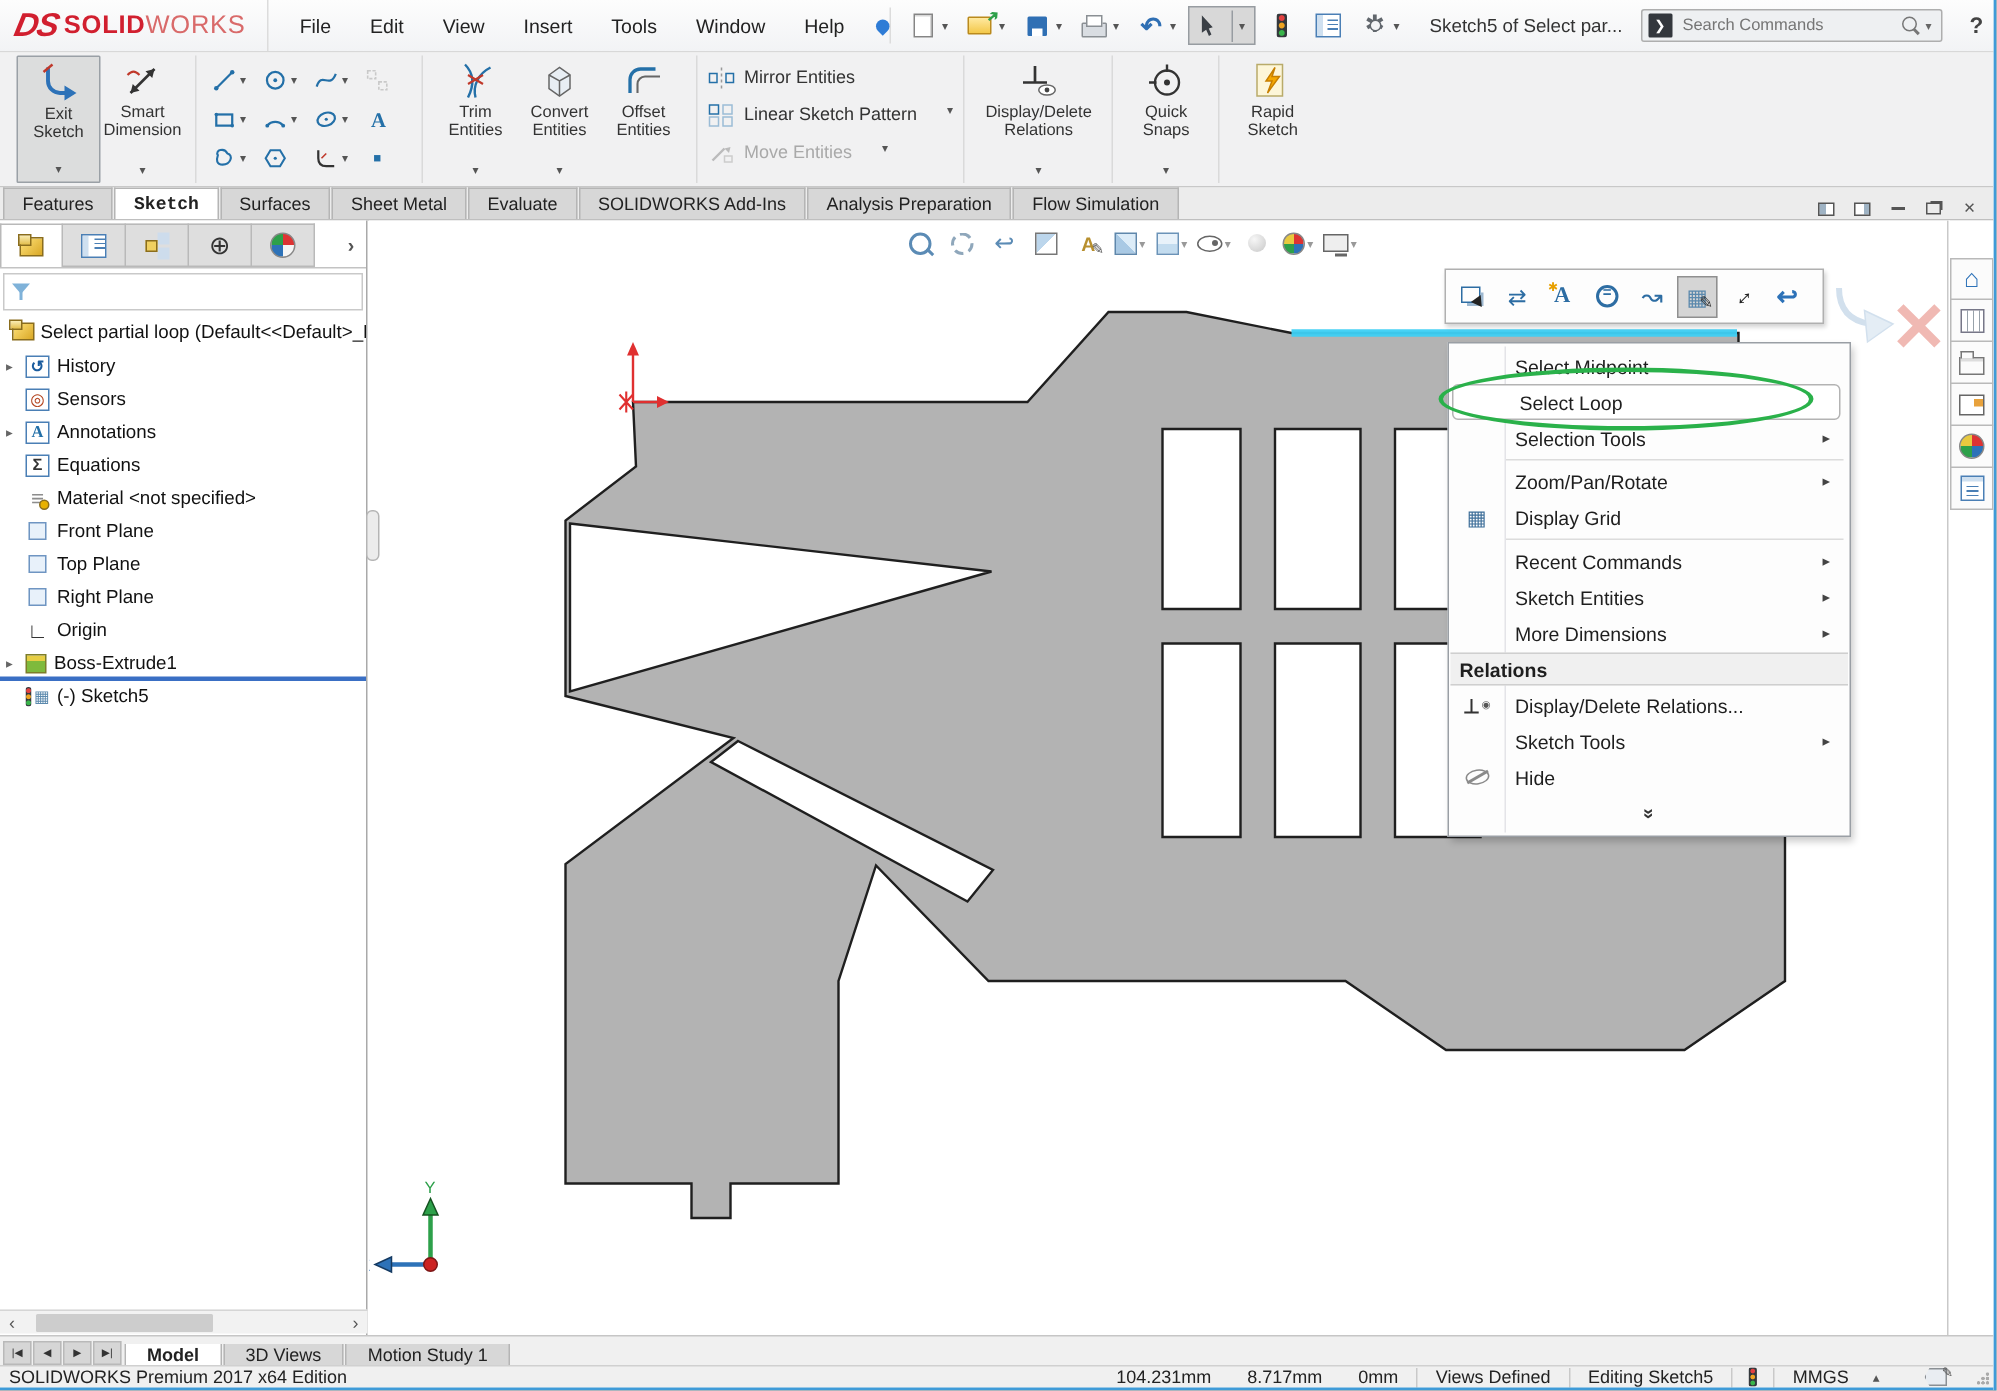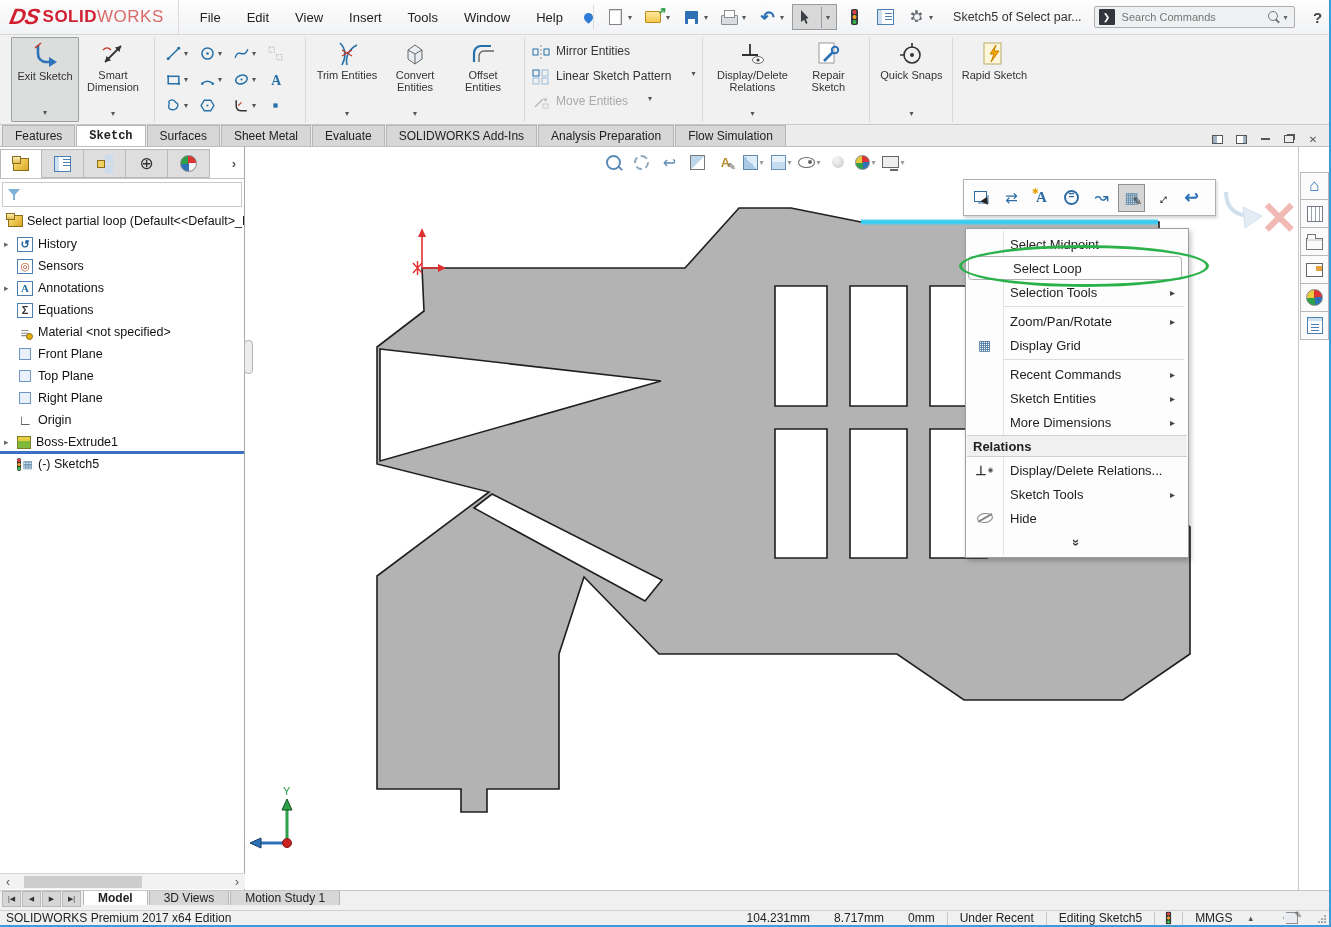--- a/index.html
+++ b/index.html
@@ -47,21 +47,21 @@
 .mag::after{content:"";position:absolute;width:5px;height:1.8px;background:#777;transform:rotate(45deg);left:7px;top:9px;}
 .sdd{font-size:8px;color:#666;margin:0 2px;}
 .winbtns{display:flex;align-items:center;margin-left:10px;}
 .wbtn{width:26px;height:26px;display:flex;align-items:center;justify-content:center;color:#444;}
 .help-q{font-size:15px;font-weight:700;color:#444;}
 
 
 .ribbon{position:absolute;left:0;top:35px;width:100%;height:90px;background:#f1f1f2;border-bottom:1px solid #c8c8c8;display:flex;align-items:stretch;padding:2px 0 2px 4px;}
 .rgroup{display:flex;align-items:center;padding:0 7px;}
 .rgroup + .rgroup{border-left:1px solid #dadada;}
-.rbig{display:flex;flex-direction:column;align-items:center;justify-content:flex-start;width:68px;padding-top:4px;font-size:11px;line-height:12px;color:#333;text-align:center;height:100%;}
+.rbig{display:flex;flex-direction:column;align-items:center;justify-content:flex-start;width:56px;padding-top:4px;font-size:11px;line-height:12px;color:#333;text-align:center;height:100%;}
 .rbig svg{flex:0 0 auto;}
 .rbig .rlabel{margin-top:2px;}
 .rbig .rdd{font-size:8px;color:#555;margin-top:auto;margin-bottom:2px;}
 .rbig.pressed{background:#dcdddd;border:1px solid #9aa0a6;border-radius:1px;}
 .sgrid{display:grid;grid-template-columns:repeat(4,34px);grid-auto-rows:26px;align-items:center;}
 .sg{display:flex;align-items:center;gap:2px;padding-left:3px;}
 .sg svg{width:17px;height:17px;}
 .sg .dda{font-size:8px;color:#555;}
 .mircol{display:flex;flex-direction:column;justify-content:center;gap:3px;font-size:12px;color:#333;}
 .mrow{display:flex;align-items:flex-start;gap:6px;height:22px;}
@@ -158,21 +158,21 @@
 .ct[data-icon=zoom-to-selection]::before{content:"";width:11px;height:11px;border:2px solid #2d6da3;border-radius:50%;}
 .ct[data-icon=zoom-to-selection]::after{content:"=";position:absolute;font-size:10px;font-weight:700;top:6px;}
 .ct[data-icon=select-chain]::before{content:"↝";font-size:17px;}
 .ct[data-icon=numeric-input]::before{content:"▦";color:#5b89ad;font-size:15px;}
 .ct[data-icon=numeric-input]::after{content:"✎";position:absolute;font-size:11px;color:#333;right:2px;bottom:3px;}
 .ct[data-icon=smart-dimension]::before{content:"↔";transform:rotate(-45deg);display:block;font-size:15px;color:#222;font-weight:700;}
 .ct[data-icon=exit-sketch]::before{content:"↩";color:#2d72b8;font-weight:700;font-size:17px;}
 .ghost-x{position:absolute;left:1014px;top:44px;font-size:46px;font-weight:700;color:#eeada6;opacity:.85;z-index:4;}
 
 
-.cmenu{position:absolute;left:719px;top:81px;width:224px;background:#fdfdfd;border:1px solid #9a9fa5;box-shadow:2px 3px 5px rgba(0,0,0,.22);z-index:30;padding:3px 0;font-size:13px;color:#1e1e1e;}
+.cmenu{position:absolute;left:719px;top:81px;width:269px;background:#fdfdfd;border:1px solid #9a9fa5;box-shadow:2px 3px 5px rgba(0,0,0,.22);z-index:30;padding:3px 0;font-size:13px;color:#1e1e1e;}
 .cmenu::before{content:"";position:absolute;left:37px;top:2px;bottom:2px;width:1px;background:#e4e4e8;}
 .cm-row{display:flex;align-items:center;height:24px;position:relative;}
 .cm-icon{flex:0 0 37px;display:flex;align-items:center;justify-content:center;font-size:13px;color:#2470a8;}
 .cm-label{flex:1;padding-left:7px;white-space:nowrap;}
 .cm-sub{flex:0 0 18px;font-size:10px;color:#444;visibility:hidden;}
 .cm-row.submenu .cm-sub{visibility:visible;}
 .cm-exp{display:none;}
 .cm-row.sep{height:5px;}
 .cm-row.sep::after{content:"";position:absolute;left:38px;right:4px;top:2px;border-top:1px solid #dcdcdc;}
 .cm-row.header{height:22px;background:#f0f0f0;border-top:1px solid #cfcfcf;border-bottom:1px solid #cfcfcf;font-weight:700;z-index:2;margin:1px 1px;}
@@ -195,21 +195,21 @@
 .tp-btn[data-icon=design-library]::before{content:"";width:14px;height:14px;background:repeating-linear-gradient(90deg,#fff 0 3px,#98a2aa 3px 4px);border:1px solid #778;}
 .tp-btn[data-icon=file-explorer]::before{content:"";width:15px;height:10px;background:#fbfbfb;border:1px solid #777;box-shadow:inset 0 2px 0 #ddd;margin-top:4px;}
 .tp-btn[data-icon=file-explorer]::after{content:"";position:absolute;width:7px;height:4px;background:#fbfbfb;border:1px solid #777;border-bottom:none;top:6px;left:6px;}
 .tp-btn[data-icon=view-palette]::before{content:"";width:15px;height:12px;border:1px solid #666;background:#fff;}
 .tp-btn[data-icon=view-palette]::after{content:"";position:absolute;width:6px;height:5px;background:#e8a23c;right:6px;top:10px;}
 .tp-btn[data-icon=appearances]::before{content:"";width:15px;height:15px;border-radius:50%;border:1px solid #888;background:conic-gradient(#d33 0 25%,#2d72b8 0 50%,#2da04a 0 75%,#e8c93f 0);}
 .tp-btn[data-icon=custom-properties]::before{content:"";width:14px;height:15px;background:#fff;border:1px solid #4a7fb5;box-shadow:inset 0 3px 0 #cfe0f0;}
 .tp-btn[data-icon=custom-properties]::after{content:"";position:absolute;width:8px;height:7px;background:repeating-linear-gradient(#4a7fb5 0 1px,transparent 1px 3px);top:12px;}
 
 
-.bottombar{position:absolute;left:0;top:890px;width:100%;height:20px;background:#f0f0f0;border-top:1px solid #c6c6c6;display:flex;align-items:flex-start;}
+.bottombar{position:absolute;left:0;top:890px;width:100%;height:20px;background:#f0f0f0;border-top:1px solid #c6c6c6;display:flex;align-items:flex-end;}
 .navcluster{display:flex;align-items:center;padding:0 2px;gap:1px;}
 .navb{width:19px;height:16px;background:#d6d6d6;border:1px solid #b9b9b9;font-size:7px;color:#333;display:flex;align-items:center;justify-content:center;}
 .mtab{display:flex;align-items:center;padding:0 14px;font-size:12px;color:#222;background:#d7d7d7;border-right:1px solid #b5b5b5;border-left:1px solid #b5b5b5;margin-right:1px;}
 .mtab.active{background:#fff;font-weight:700;}
 .statusbar{position:absolute;left:0;top:910px;width:100%;height:15px;background:#f0f0f0;border-top:1px solid #d0d0d0;display:flex;align-items:center;font-size:12px;color:#222;}
 .statusbar .prod{padding-left:6px;}
 .sspacer{flex:1;}
 .sitem{padding:0 12px;white-space:nowrap;}
 .sline{width:1px;height:13px;background:#c9c9c9;}
 .mini-traffic{transform:scale(.8);margin:0 10px;}
@@ -456,28 +456,20 @@
     </div>
     <div class="rgroup">
       <div class="rbig" style="width:84px">
         <svg width="28" height="26" viewBox="0 0 28 26">
             <path d="M12 3v11M4 14h16" stroke="#333" stroke-width="1.8" fill="none"></path>
             <ellipse cx="20" cy="19" rx="5.5" ry="3.4" fill="#fff" stroke="#666"></ellipse>
             <circle cx="20" cy="19" r="1.6" fill="#444"></circle>
           </svg>
         <span class="rlabel">Display/Delete Relations</span>
         <span class="rdd">▾</span>
-      </div>
-      <div class="rbig">
-        <svg width="28" height="26" viewBox="0 0 28 26">
-            <rect x="5" y="2" width="15" height="20" fill="#fff" stroke="#999"></rect>
-            <path d="M10 20l9-9" stroke="#2d72b8" stroke-width="2.6"></path>
-            <circle cx="21" cy="9" r="3.2" stroke="#2d72b8" fill="none" stroke-width="2"></circle>
-          </svg>
-        <span class="rlabel">Repair Sketch</span>
       </div>
     </div>
     <div class="rgroup">
       <div class="rbig">
         <svg width="28" height="26" viewBox="0 0 28 26" fill="none">
             <circle cx="15" cy="14" r="8" stroke="#333" stroke-width="1.6"></circle>
             <circle cx="15" cy="14" r="2" fill="#333"></circle>
             <path d="M15 2v5M3 14h5" stroke="#333" stroke-width="1.6"></path>
           </svg>
         <span class="rlabel">Quick Snaps</span>
@@ -793,21 +785,21 @@
       <span class="mtab">Motion Study 1</span>
   </div>
 
   <div class="statusbar">
     <span class="prod">SOLIDWORKS Premium 2017 x64 Edition</span>
     <span class="sspacer"></span>
     <span class="sitem">104.231mm</span>
     <span class="sitem">8.717mm</span>
     <span class="sitem">0mm</span>
     <span class="sline"></span>
-    <span class="sitem">Under Recent</span>
+    <span class="sitem">Views Defined</span>
     <span class="sline"></span>
     <span class="sitem">Editing Sketch5</span>
     <span class="sline"></span>
     <span class="mini-traffic"></span>
     <span class="sline"></span>
     <span class="sitem">MMGS</span>
     <span class="units-dd">▴</span>
     <span class="tagico"></span>
     <span class="grip"></span>
   </div>

